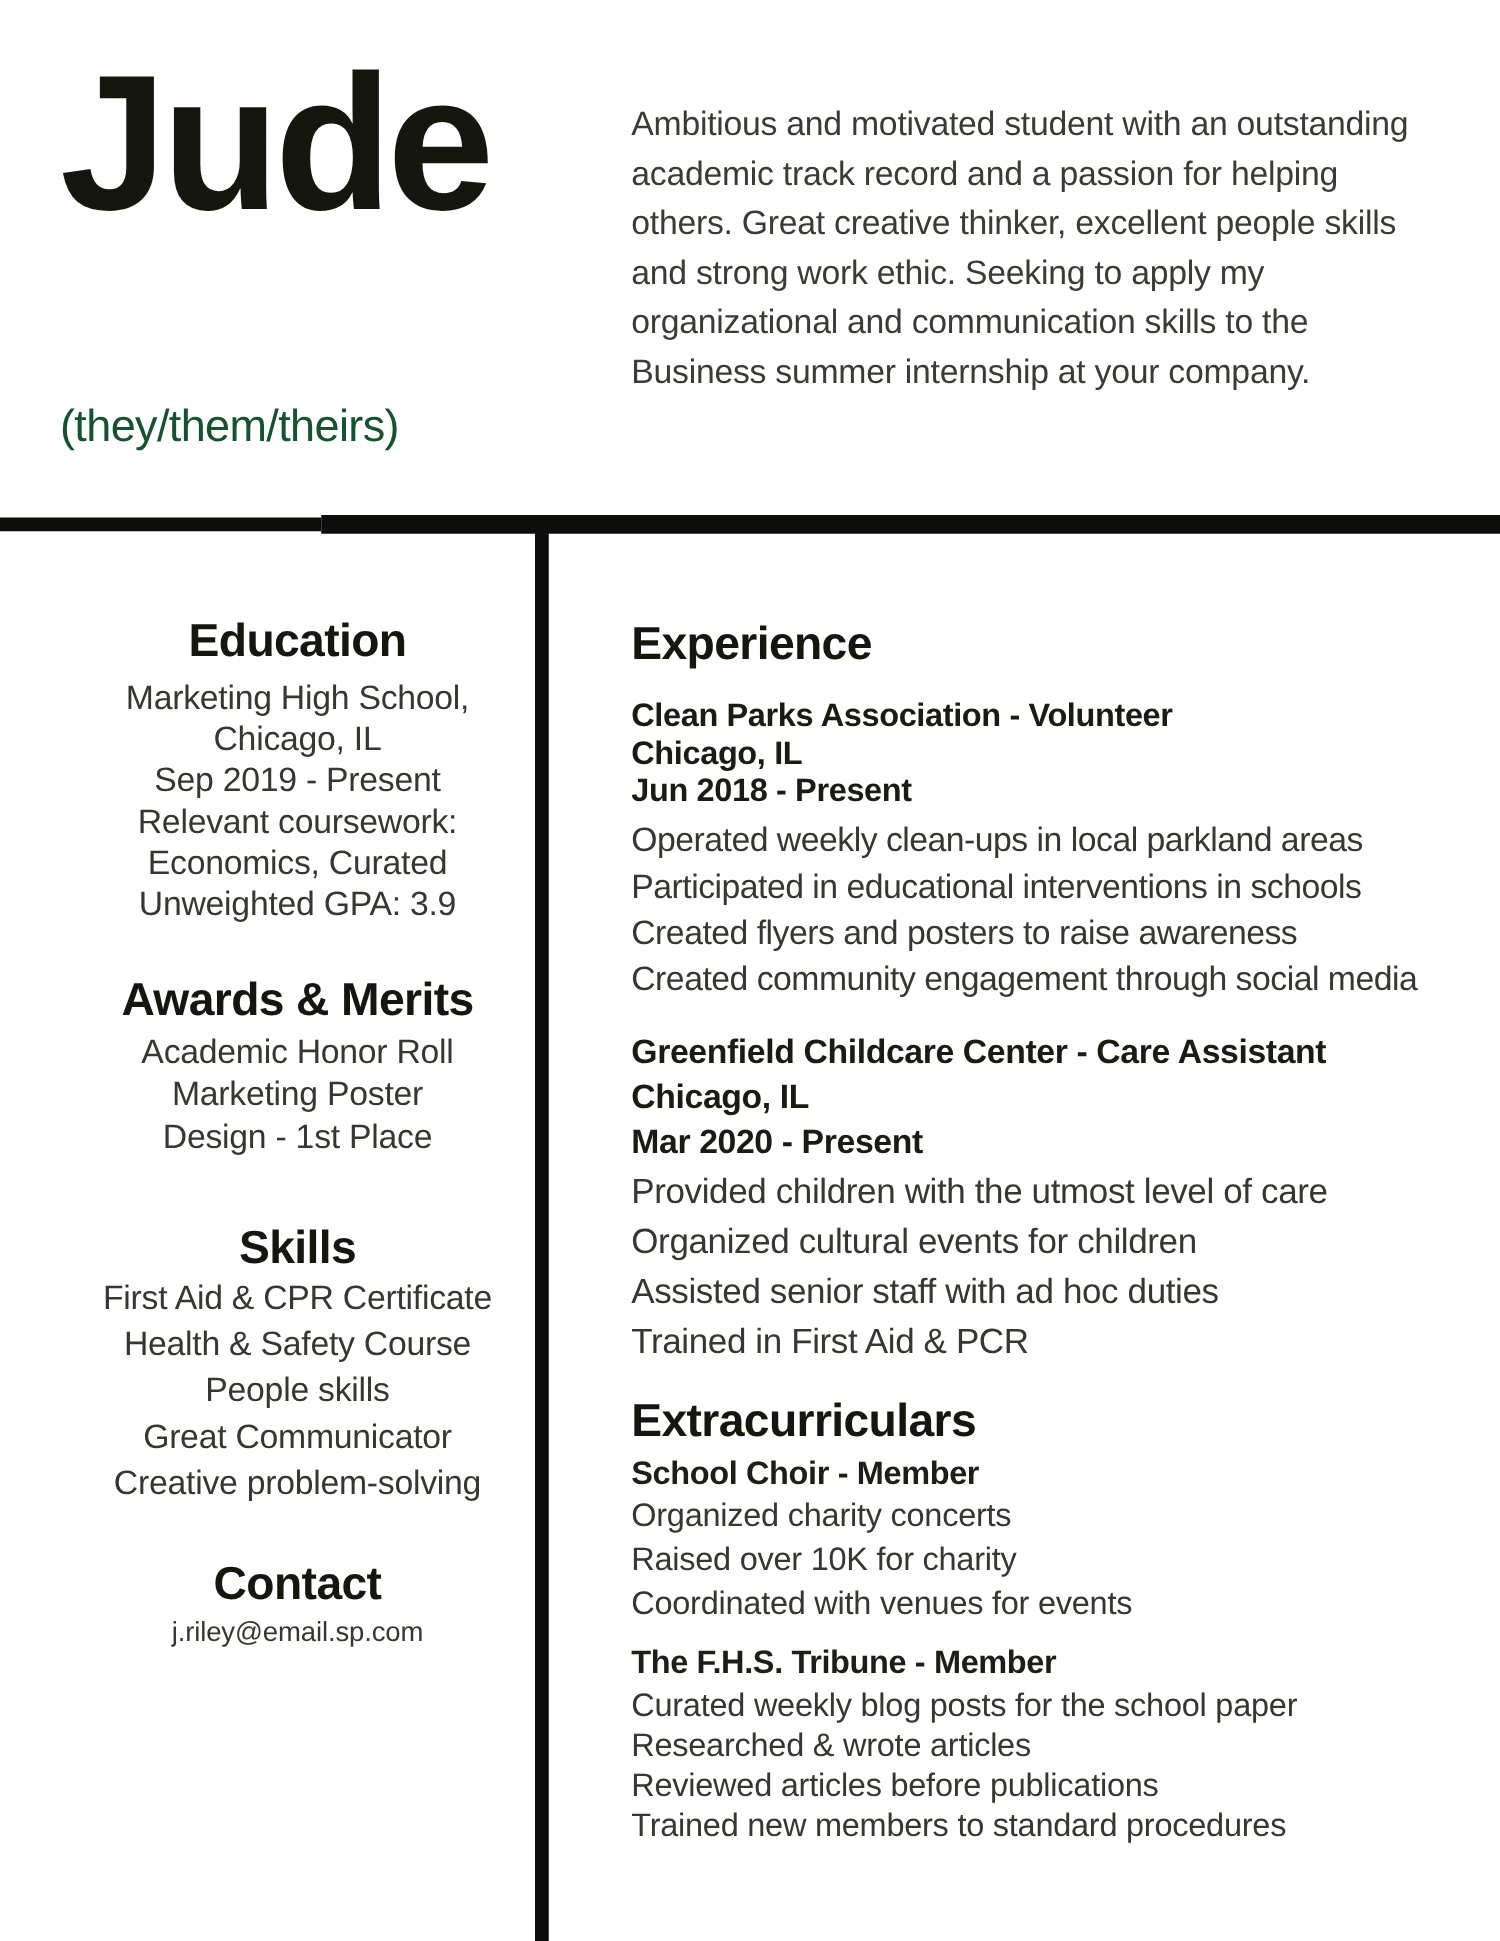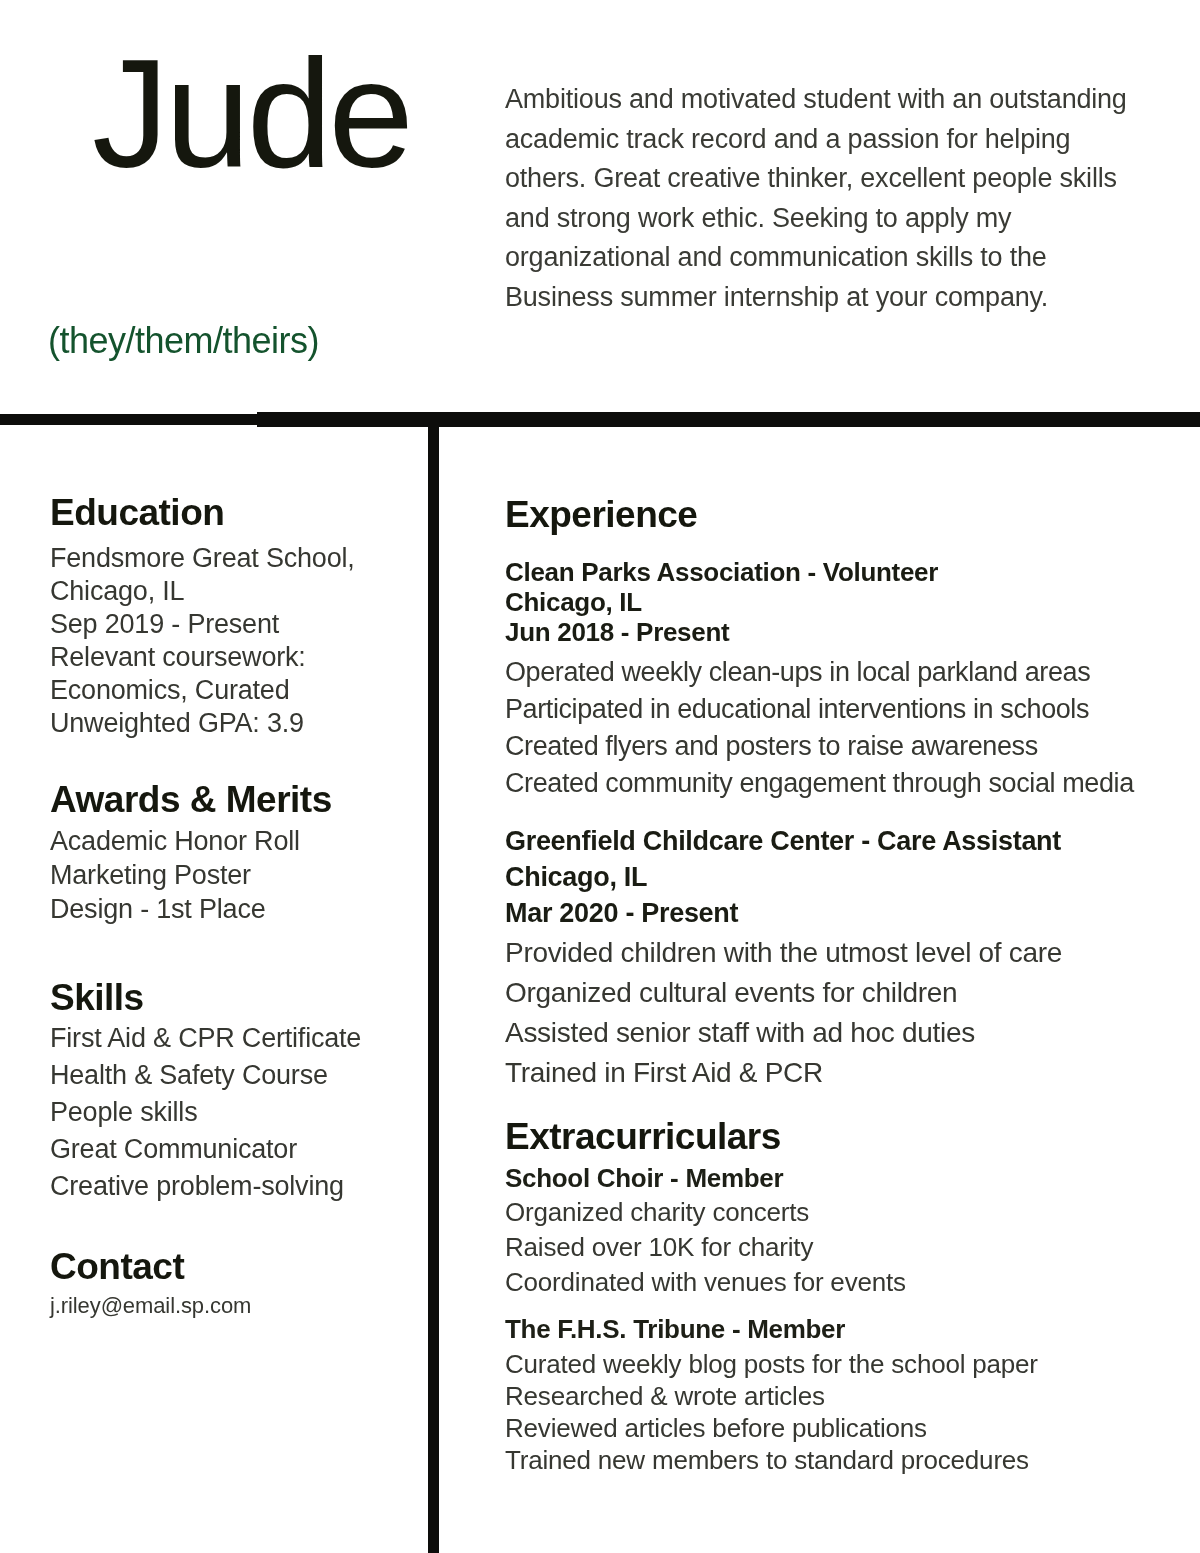--- a/index.html
+++ b/index.html
@@ -18,23 +18,22 @@
     background:var(--bg,#fff);
     overflow:hidden;
     margin:0 auto;
     color:var(--body-ink,#363731);
   }
 
   
   .name{
     position:absolute;left:48px;top:44px;
     font-size:154px;line-height:140px;
-    font-weight:normal;letter-spacing:-4px;
+    font-weight:bold;letter-spacing:-4px;
     color:var(--ink,#15170e);
-    margin-left:44px;
   }
   .name span{display:block;}
   .pronouns{
     position:absolute;left:48px;top:319px;
     font-size:36px;line-height:44px;
     letter-spacing:-0.5px;
     color:#14532d;
   }
   .summary{
     position:absolute;left:505px;top:80px;width:648px;
@@ -42,21 +41,21 @@
     letter-spacing:-0.2px;
     color:var(--summary-ink,#3a3b35);
   }
 
   
   .hbar-a{position:absolute;left:0;top:414px;width:257px;height:11px;background:var(--divider,#0d0d0b);}
   .hbar-b{position:absolute;left:257px;top:412px;width:943px;height:15px;background:var(--divider,#0d0d0b);}
   .vbar{position:absolute;left:428px;top:425px;width:11px;height:1128px;background:var(--divider,#0d0d0b);}
 
   
-  .col-left{position:absolute;left:50px;top:492px;width:376px;}
+  .col-left{position:absolute;left:50px;top:492px;width:376px;text-align:center;}
   .col-right{position:absolute;left:505px;top:494px;width:700px;}
 
   h2{
     font-size:37px;line-height:42px;
     font-weight:bold;letter-spacing:-0.5px;
     color:var(--ink,#15170e);
   }
   .line{white-space:nowrap;}
 
   
@@ -95,21 +94,21 @@
   <div class="hbar-a"></div>
   <div class="hbar-b"></div>
   <div class="vbar"></div>
 
   <aside class="col-left">
 
     <section>
       <h2>Education</h2>
       <div class="edu-lines">
 
-      <div class="line">Fendsmore Great School,</div>
+      <div class="line">Marketing High School,</div>
           <div class="line">Chicago, IL</div>
           <div class="line">Sep 2019 - Present</div>
           <div class="line">Relevant coursework:</div>
           <div class="line">Economics, Curated</div>
           <div class="line">Unweighted GPA: 3.9</div>
         </div>
     </section>
 
     <section>
       <h2 class="awards-h2">Awards &amp; Merits</h2>

